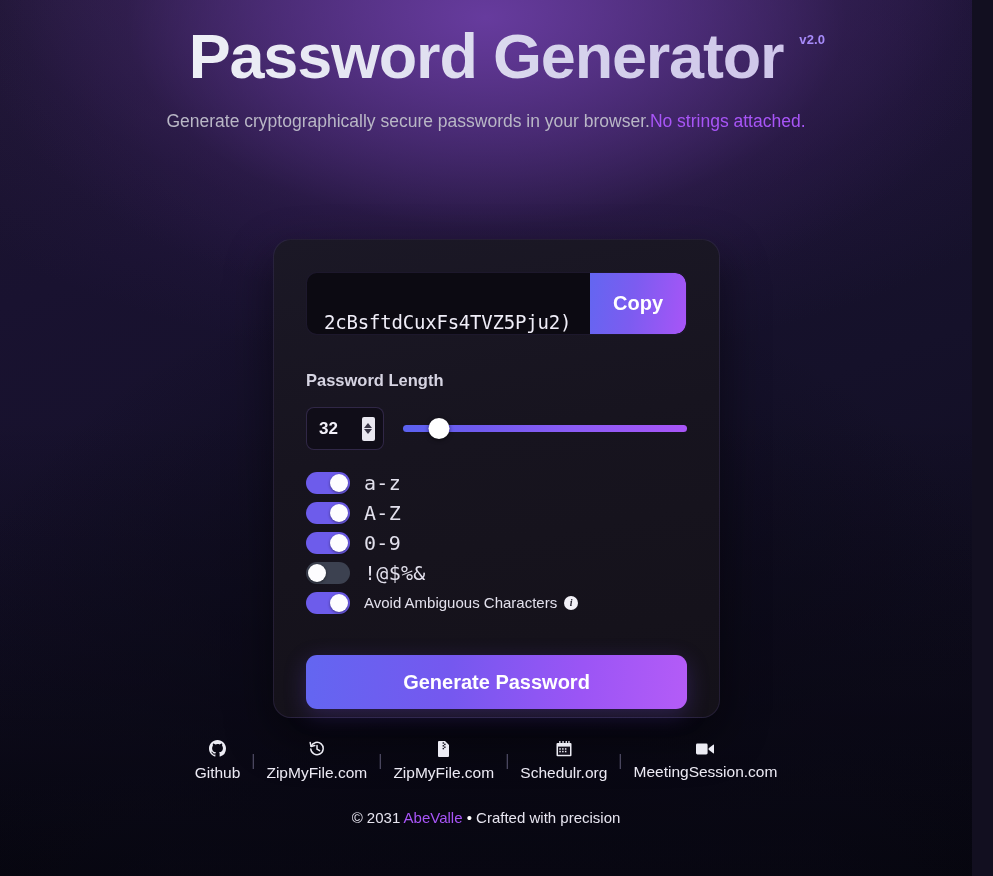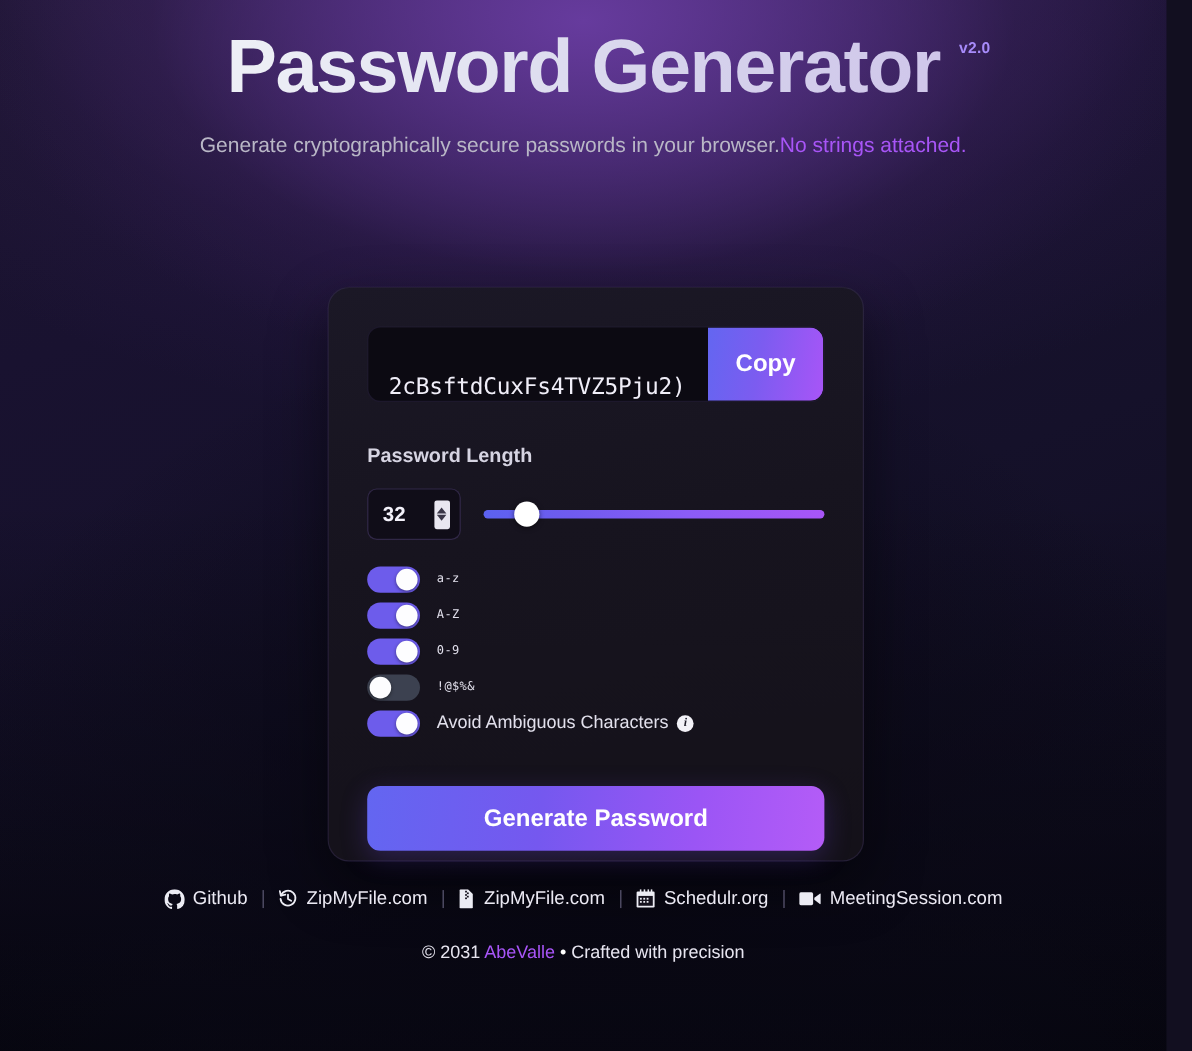--- a/index.html
+++ b/index.html
@@ -134,21 +134,21 @@
   }
   .toggle.on { background:#6d5ceb; }
   .toggle .knob {
     position:absolute; top:2px; left:2px;
     width:18px; height:18px; border-radius:50%;
     background:#fdfdff;
     box-shadow:0 1px 3px rgba(0,0,0,0.45);
   }
   .toggle.on .knob { left:24px; }
   .opt-label { font-size:15px; color:#e2e0ec; display:flex; align-items:center; gap:7px; }
-  .opt-label.mono { font-family:"DejaVu Sans Mono", monospace; font-size:10px; letter-spacing:0.3px; }
+  .opt-label.mono { font-family:"DejaVu Sans Mono", monospace; font-size:20px; letter-spacing:0.3px; }
   .info-icon {
     width:14px; height:14px; border-radius:50%;
     background:#f2f1f7; color:#1c1a26;
     font-size:10px; font-weight:bold; font-style:italic;
     display:inline-flex; align-items:center; justify-content:center;
     line-height:1; cursor:pointer;
     font-family:"Liberation Serif", serif;
   }
 
   
@@ -159,21 +159,21 @@
     color:#ffffff; font-size:20px; font-weight:bold;
     font-family:"Liberation Sans", sans-serif;
     box-shadow:0 6px 22px rgba(110,72,220,0.28);
   }
 
   
   .footer { position:absolute; left:0; right:0; top:740px; text-align:center; }
   .flinks { display:flex; justify-content:center; align-items:center; gap:0; font-size:15.5px; }
   .flink {
     display:inline-flex; align-items:center; gap:7px;
-    color:#eceaf4; text-decoration:none; padding:0 11px; cursor:pointer;
+    color:#eceaf4; text-decoration:none; padding:0 11px; cursor:pointer;flex-direction:column;
   }
   .fsep { color:#4b4860; font-size:16px; }
   .fico { display:inline-flex; align-items:center; }
   .copyright { margin-top:27px; font-size:15px; color:#e7e5f0; }
   .copyright .nm { color:#a855f7; }
   .copyright .dot { color:#ffffff; }
 </style>
 </head>
 <body>
 

